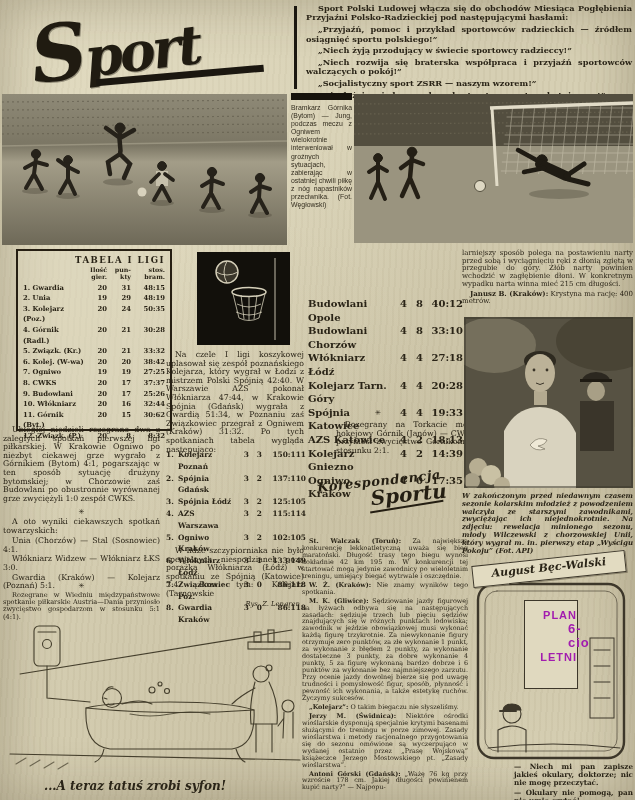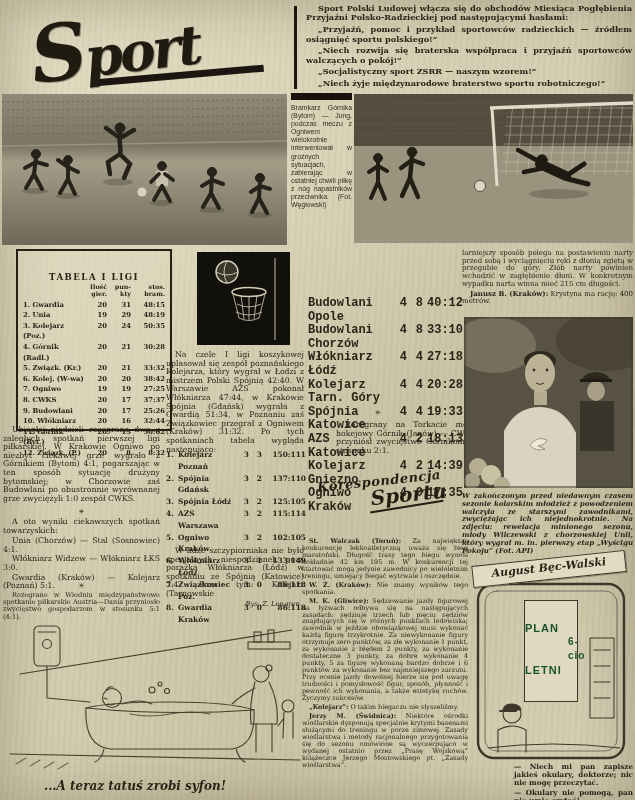--- a/index.html
+++ b/index.html
@@ -30,64 +30,64 @@
   .slogans{font-size:8.2px;line-height:9.2px;font-weight:bold;text-align:justify;}
   .slogans .intro p{text-indent:12px;margin-bottom:3px;}
   .slogan{text-indent:12px;margin-bottom:2.5px;}
 
   
   .cap-bar{background:#17130c;}
   .photo-cap{font-family:"Liberation Sans",sans-serif;font-size:6.9px;line-height:8.1px;text-align:justify;color:#332d1f;}
 
   
   .league-box{border:2px solid #261f13;padding:3px 5px;background:rgba(221,214,190,.35);}
-  .lt-title{text-align:center;font-weight:bold;font-size:8.6px;letter-spacing:1.5px;margin:18px 0 2px;}
+  .lt-title{text-align:right;font-weight:bold;font-size:8.6px;letter-spacing:1.5px;margin:1px 0 2px;}
   .lt-head,.lt-row{display:grid;grid-template-columns:62px 20px 22px 1fr;column-gap:2px;}
   .lt-head{font-weight:bold;font-size:6.3px;line-height:6.8px;margin-bottom:2px;}
   .lt-h{text-align:right;}
   .lt-row{font-weight:bold;font-size:6.8px;line-height:10.6px;}
   .lt-row .num{text-align:right;}
 
   
   .leftcol{font-size:7.8px;line-height:8.6px;}
   .sep{text-align:center;font-family:"DejaVu Sans",sans-serif;font-size:7px;color:#2a2417;}
   .results p{text-indent:9px;margin-bottom:1px;}
   .smalltext{font-size:6.6px;line-height:7.2px;}
 
   
   .bk-row{display:grid;grid-template-columns:12px 1fr 13px 13px 44px;font-weight:bold;font-size:7.4px;line-height:11.8px;}
   .bk-row .num{text-align:right;}
   .credit{font-style:italic;font-size:6.8px;text-align:right;}
 
   
-  .hb-row{display:grid;grid-template-columns:1fr 16px 16px 40px;font-weight:bold;font-size:12px;line-height:13.6px;font-family:Liberation Mono, monospace;}
+  .hb-row{display:grid;grid-template-columns:1fr 16px 16px 40px;font-weight:bold;font-size:10px;line-height:13.6px;}
   .hb-row .num{text-align:right;}
 
   
   .k-head{transform:rotate(-6deg);color:#241e12;}
   .kh1{font-style:italic;font-weight:bold;font-size:13px;letter-spacing:.5px;}
   .kh2{font-style:italic;font-weight:bold;font-size:20px;margin:-3px 0 0 52px;}
   .kh-line{width:74px;height:2px;background:#241e12;margin:-1px 0 0 50px;transform:rotate(-3deg);}
   .koresp{font-size:6.4px;line-height:6.95px;text-align:justify;}
   .koresp p{text-indent:7px;margin-bottom:2px;}
   .koresp b{font-weight:bold;}
 
   
   .ritext{font-size:7px;line-height:7.7px;text-align:justify;}
   .ritext p{text-indent:8px;margin-bottom:1px;}
   .cy-cap{font-weight:bold;font-size:7px;line-height:7.8px;text-align:justify;}
 
   
   .banner{background:#e2dbc1;border:1.2px solid #3d372a;transform:rotate(-6deg);
     font-style:italic;font-weight:bold;font-size:11px;text-align:center;line-height:18px;
     box-shadow:1px 1px 0 rgba(50,42,24,.4);}
-  .poster{background:#e0d9bf;border:1.2px solid #3d372a;text-align:left;
-    font-family:"Liberation Sans",sans-serif;font-weight:bold;color:#14532d;padding-top:20px;}
+  .poster{background:#e0d9bf;border:1.2px solid #3d372a;text-align:right;
+    font-family:"Liberation Sans",sans-serif;font-weight:bold;color:#a21caf;padding-top:7px;}
   .poster div{font-size:11px;letter-spacing:1px;line-height:14px;}
-  .poster div:nth-of-type(2){font-size:10px;margin-left:43px;}
+  .poster div:nth-of-type(2){font-size:13px;margin-left:43px;}
   .joke{font-weight:bold;font-size:7.2px;line-height:7.9px;text-align:justify;}
   .joke p{text-indent:0;margin-bottom:2px;}
   .cartoon-cap{font-style:italic;font-weight:bold;font-size:12px;text-align:center;}
 </style>
 </head>
 <body>
 
 <div class="page">
 
   <div class="abs" style="left:30px;top:2px;width:255px;height:88px;">
@@ -96,20 +96,21 @@
   <div class="abs logo-underline" style="left:96px;top:72px;width:168px;height:7px;"></div>
   <div class="abs v-rule" style="left:294px;top:6px;width:3px;height:83px;"></div>
 
   <div class="abs slogans" style="left:306px;top:4px;width:326px;">
     <div class="intro">
         <p>Sport Polski Ludowej włącza się do obchodów Miesiąca Pogłębienia Przyjaźni Polsko-Radzieckiej pod następującymi hasłami:</p>
       </div>
     <div>
 
     <p class="slogan">„Przyjaźń, pomoc i przykład sportowców radzieckich — źródłem osiągnięć sportu polskiego!”</p>
+        <p class="slogan">„Niech żyją przodujący w świecie sportowcy radzieccy!”</p>
         <p class="slogan">„Niech rozwija się braterska współpraca i przyjaźń sportowców walczących o pokój!”</p>
         <p class="slogan">„Socjalistyczny sport ZSRR — naszym wzorem!”</p>
         <p class="slogan">„Niech żyje międzynarodowe braterstwo sportu robotniczego!”</p>
       </div>
   </div>
 
   <div class="abs" style="left:2px;top:94px;width:285px;height:151px;">
     <svg viewBox="0 0 285 151" width="285" height="151">
       <defs>
         <linearGradient id="gf" x1="0" y1="0" x2="0" y2="1">
@@ -544,20 +545,21 @@
       <p class="k-item"><b>St. Walczak (Toruń):</b> <span>Za największą konkurencję lekkoatletyczną uważa się bieg maratoński. Długość trasy tego biegu wynosi dokładnie 42 km 195 m. W konkurencji tej startować mogą jedynie zawodnicy po wieloletnim treningu, umiejący biegać wytrwale i oszczędnie.</span></p>
 
       <p class="k-item"><b>W. Ż. (Kraków):</b> <span>Nie znamy wyników tego spotkania.</span></p>
 
       <p class="k-item"><b>M. K. (Gliwice):</b> <span>Sędziowanie jazdy figurowej na łyżwach odbywa się na następujących zasadach: sędziuje trzech lub pięciu sędziów znajdujących się w różnych punktach lodowiska; zawodnik w jeździe obowiązkowej musi wykonać każdą figurę trzykrotnie. Za niewykonanie figury otrzymuje zero punktów, za złe wykonanie 1 punkt, za wykonanie z błędem 2 punkty, za wykonanie dostateczne 3 punkty, za dobre wykonanie 4 punkty, 5 za figurę wykonaną bardzo dobrze i 6 punktów za wykonanie bez najmniejszego zarzutu. Przy ocenie jazdy dowolnej bierze się pod uwagę trudności i pomysłowość figur, sposób, płynność i pewność ich wykonania, a także estetykę ruchów. Życzymy sukcesów.</span></p>
 
       <p class="k-item"><b>„Kolejarz”:</b> <span>O takim biegaczu nie słyszeliśmy.</span></p>
 
       <p class="k-item"><b>Jerzy M. (Świdnica):</b> <span>Niektóre ośrodki wioślarskie dysponują specjalnie krytymi basenami służącymi do treningu w porze zimowej. Zasady wioślarstwa i metody racjonalnego przygotowania się do sezonu omówione są wyczerpująco w wydanej ostatnio przez „Prasę Wojskową” książeczce Jerzego Mostowskiego pt. „Zasady wioślarstwa”.</span></p>
 
+      <p class="k-item"><b>Antoni Górski (Gdańsk):</b> <span>„Ważę 76 kg przy wzroście 178 cm. Jakiej długości powinienem kupić narty?” — Najpopu-</span></p>
     </div>
 
   <div class="abs ritext" style="left:462px;top:250px;width:171px;">
     <p class="noind">larniejszy sposób polega na postawieniu narty przed sobą i wyciągnięciu ręki z dłonią zgiętą w przegubie do góry. Żłób narty powinien wchodzić w zagłębienie dłoni. W konkretnym wypadku narta winna mieć 215 cm długości.</p>
     <p><b>Janusz B. (Kraków):</b> <span>Krystyna ma rację: 400 metrów.</span></p>
   </div>
 
   <div class="abs" style="left:464px;top:317px;width:169px;height:171px;">
     <svg viewBox="0 0 169 171" width="169" height="171">
       <rect width="169" height="171" fill="#575243"></rect>

